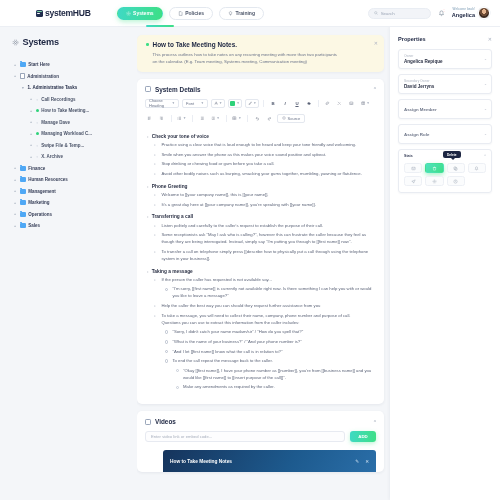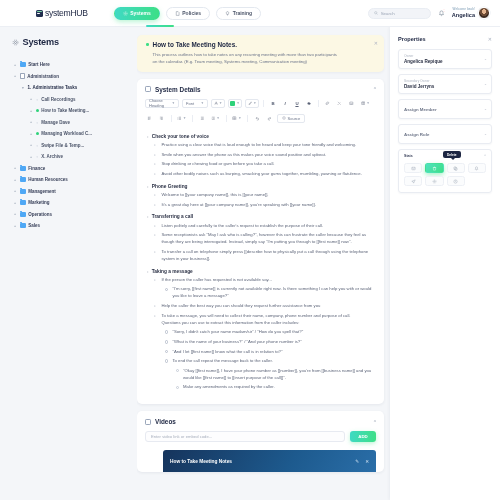--- a/index.html
+++ b/index.html
@@ -33,21 +33,21 @@
     content: "";
     position: absolute; left: 1.3px; top: 1.6px;
     width: 4.4px; height: 1.1px; background: #7ed9a6; border-radius: .4px;
   }
   .brand-mark:before {
     content: "";
     position: absolute; left: 1.3px; top: 3.6px;
     width: 3.2px; height: 1.1px; background: #ffffff; border-radius: .4px;
   }
   .brand-text {
-    font-size: 8.6px; font-weight: 400; letter-spacing: -0.3px;
+    font-size: 8.6px; font-weight: 700; letter-spacing: -0.3px;
     color: #1d2642;
   }
 
   .navtabs { display: flex; gap: 6px; margin-left: 26px; }
   .navtab {
     display: flex; align-items: center; gap: 2.5px;
     height: 13px; padding: 0 8px;
     border-radius: 7px;
     background: #fff;
     border: 1px solid #e3e8ef;

